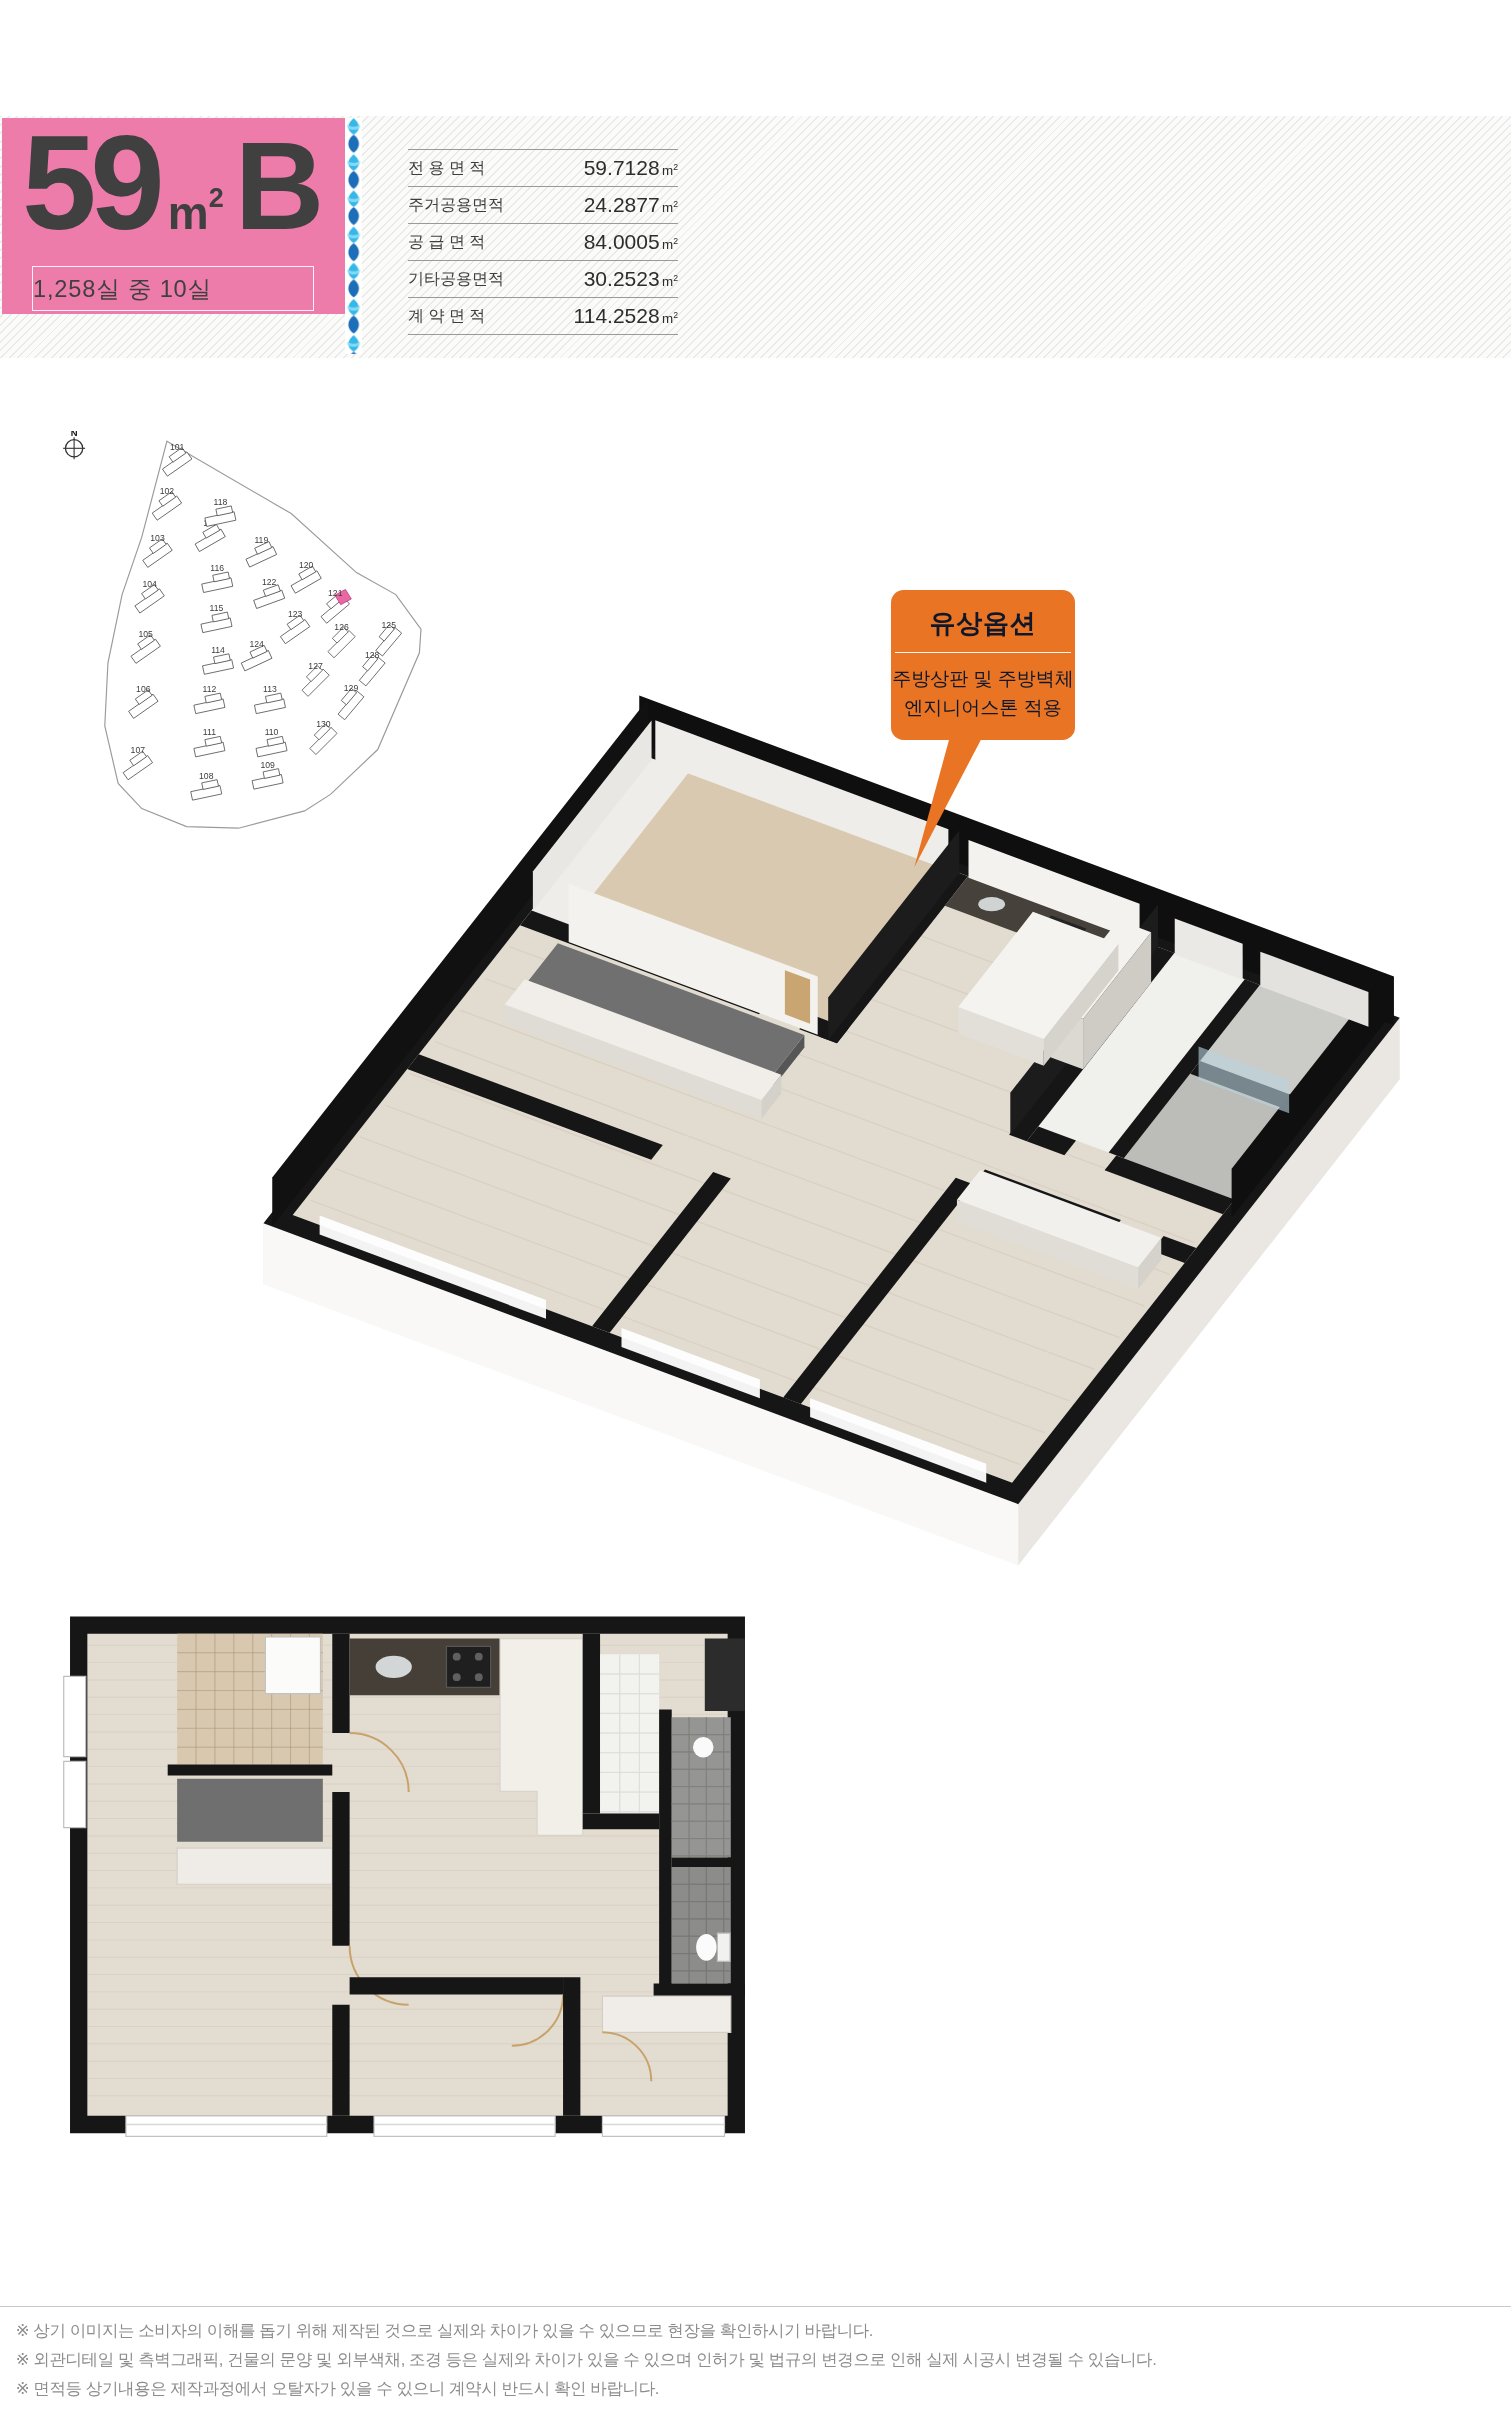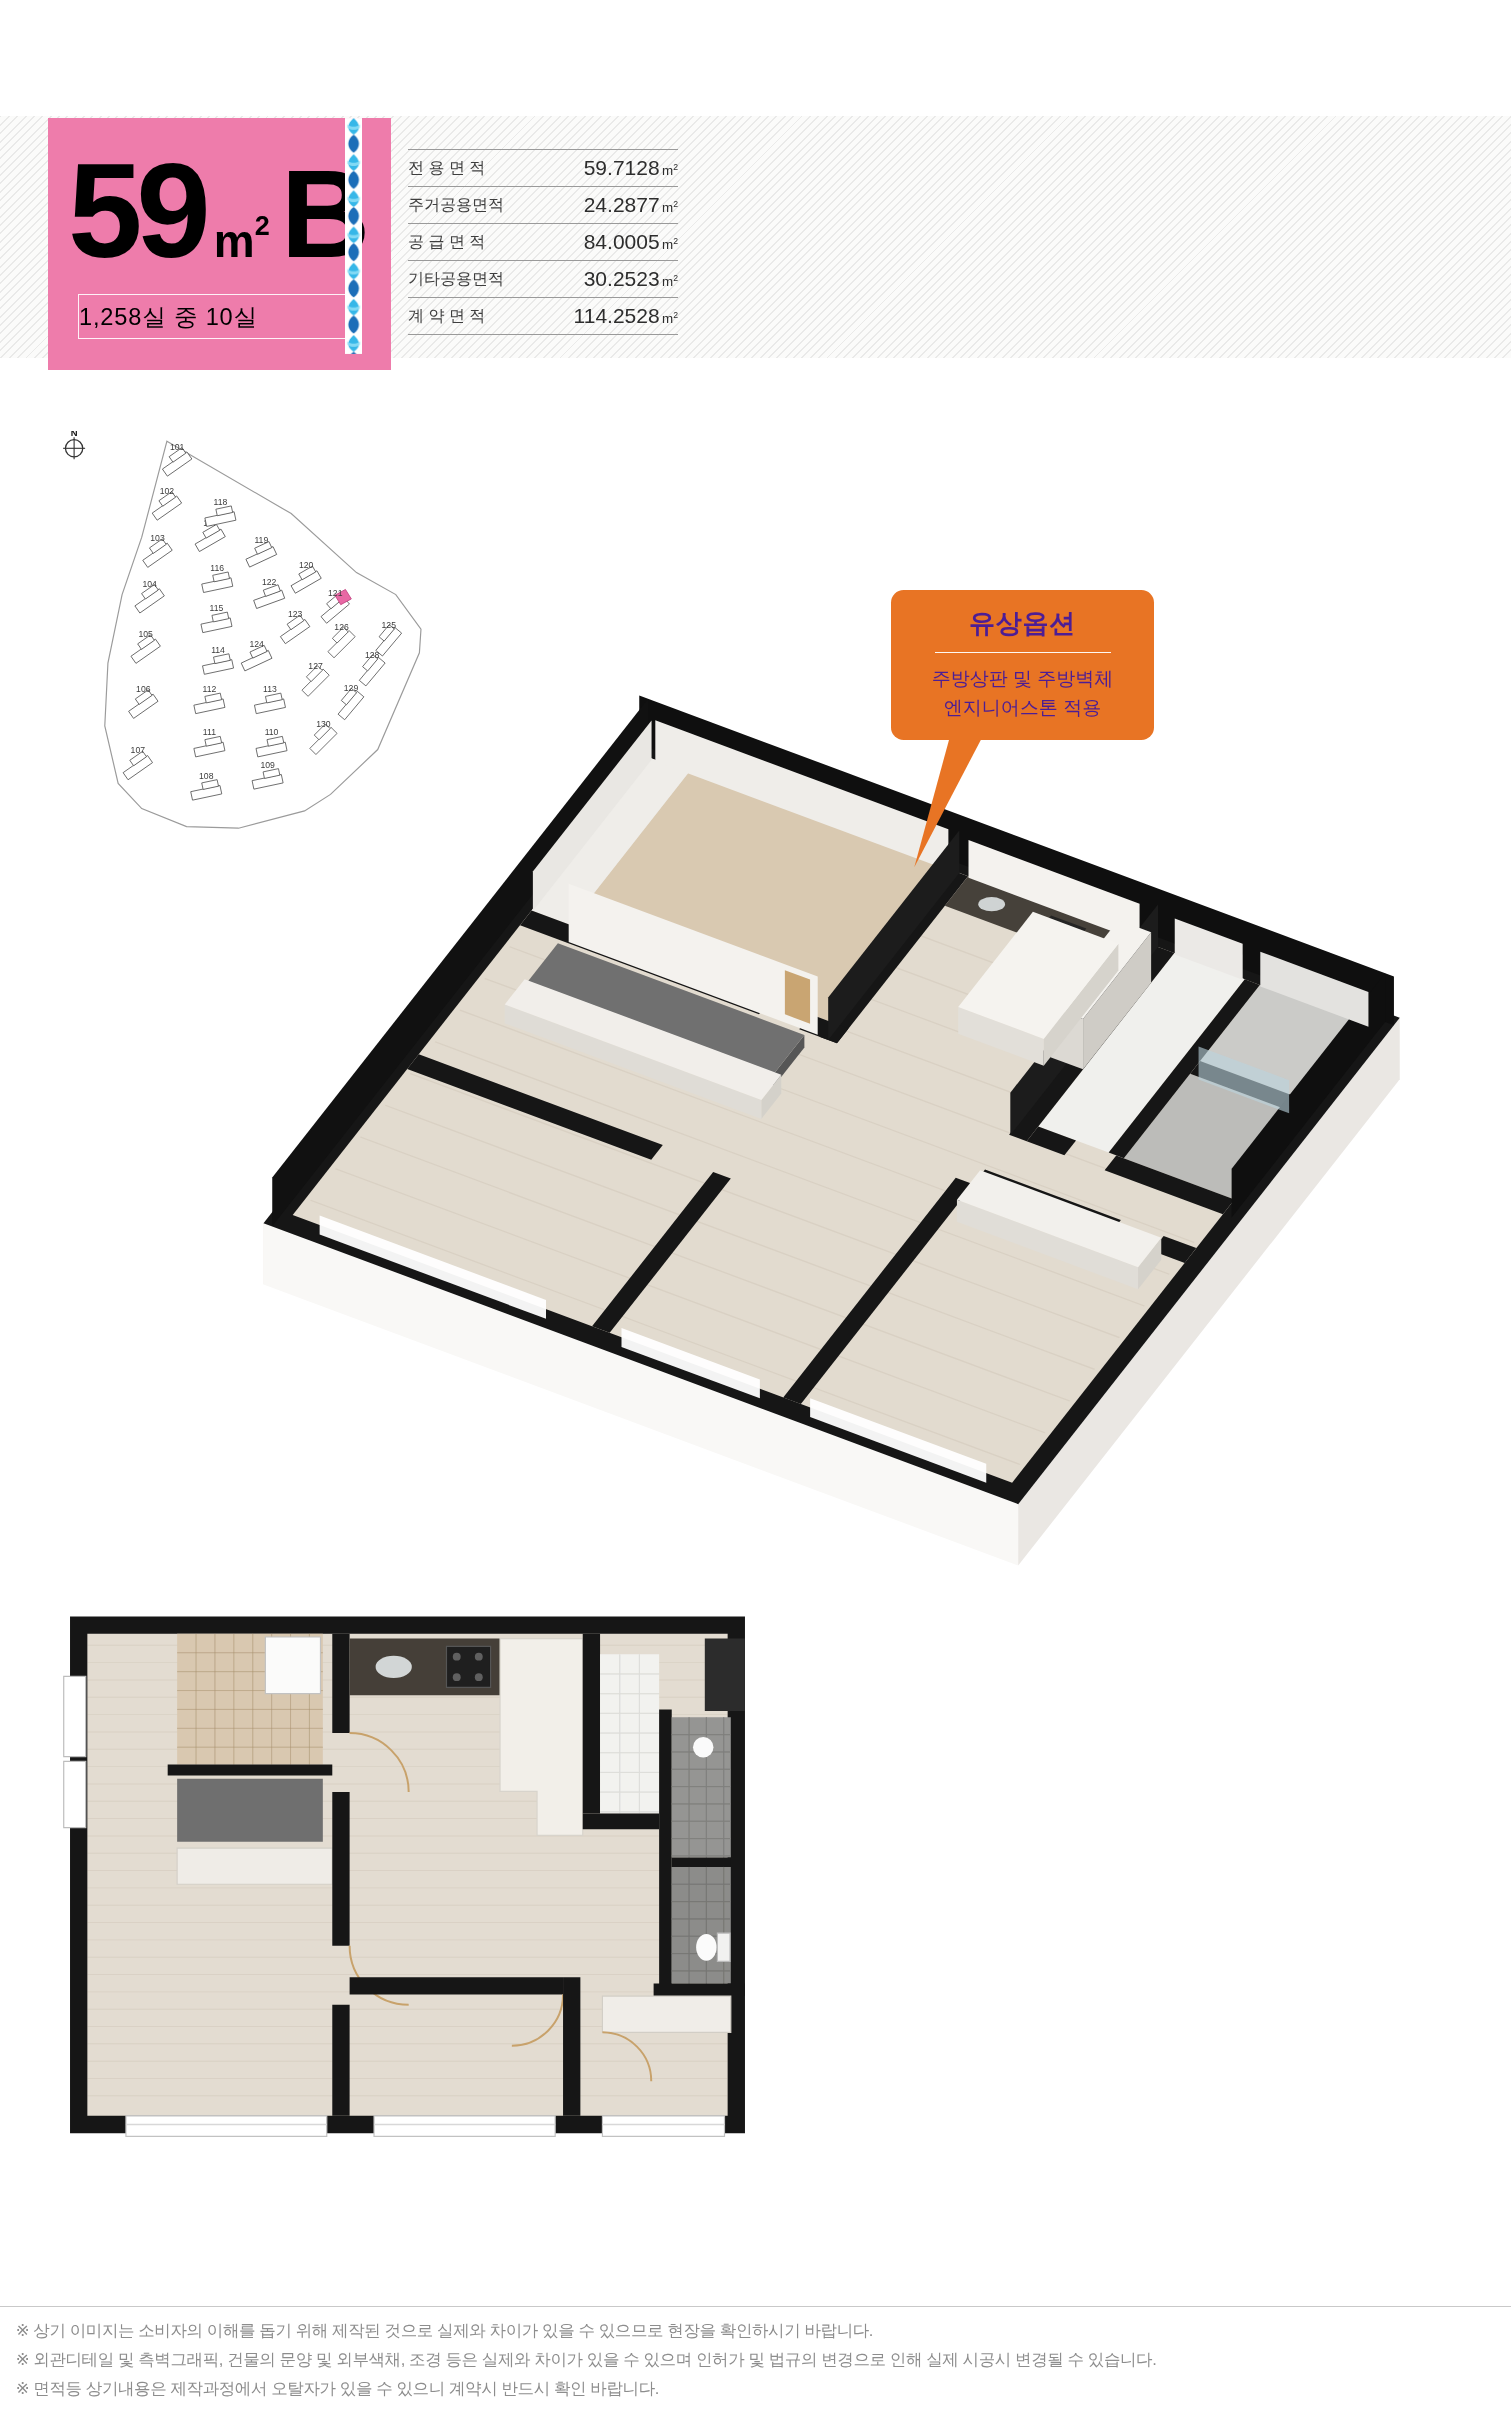--- a/index.html
+++ b/index.html
@@ -2,22 +2,22 @@
 <html style="font-size:12.6px"><head>
 <meta charset="utf-8">
 <style>
   html,body{margin:0;padding:0;background:#ffffff;}
   .page{position:relative;width:1511px;height:2426px;background:#ffffff;overflow:hidden;
         font-family:"Liberation Sans","DejaVu Sans",sans-serif;}
   
   .stripe-band{position:absolute;left:0;top:116px;width:1511px;height:242px;
      background-color:#fbfbfa;
      background-image:repeating-linear-gradient(135deg, rgba(172,172,172,0.22) 0 1.4px, transparent 1.4px 5.9px);}
-  .badge{position:absolute;left:1.6px;top:118px;width:343px;height:252px;background:#ee7cab;color:#000000;
-     display:flex;flex-direction:column;align-items:center;justify-content:center;z-index:3;margin-left:46px;}
+  .badge{position:absolute;left:1.6px;top:118px;width:343px;height:196px;background:#ee7cab;color:#404040;
+     display:flex;flex-direction:column;align-items:center;justify-content:center;z-index:3;}
   .badge-type{display:flex;align-items:baseline;line-height:1;margin-top:-4.7px;}
   .badge-size{font-size:134px;font-weight:700;letter-spacing:-6.3px;}
   .badge-unit{font-size:46px;font-weight:700;margin-left:9.4px;letter-spacing:0;}
   .badge-unit sup{font-size:27px;vertical-align:22px;font-weight:700;}
   .badge-variant{font-size:124px;font-weight:700;margin-left:11px;}
   .badge-count{width:280px;border:1.6px solid rgba(255,255,255,0.9);text-align:left;
      font-size:23.6px;letter-spacing:0.8px;padding:5.5px 0;margin-top:15.7px;}
   .wave-strip{position:absolute;left:345px;top:118px;z-index:3;}
   
   .area-table{position:absolute;left:408px;top:149px;width:270px;border-top:0.8px solid #9a9a9a;z-index:3;}
@@ -29,22 +29,22 @@
   .area-unit sup{font-size:8.7px;}
   
   .headline{position:absolute;left:758px;top:189px;z-index:3;white-space:nowrap;}
   .headline .l1{font-size:37px;font-weight:400;color:#6b6c6e;letter-spacing:-1.6px;margin:0 0 10.2px 0;}
   .headline .l2{font-size:37px;font-weight:400;color:#f0619e;letter-spacing:-1.6px;margin:0;}
   
   .site-svg{position:absolute;left:55px;top:431px;z-index:2;}
   .iso-svg{position:absolute;left:220px;top:644px;z-index:1;}
   .plan2d-svg{position:absolute;left:59px;top:1607px;z-index:1;}
   
-  .callout{position:absolute;left:891px;top:590px;width:263px;background:#e87424;border-radius:12.6px;
-     color:#4c1d95;text-align:center;padding:15.7px 0 17.3px 0;z-index:6;}
+  .callout{position:absolute;left:891px;top:590px;width:184px;background:#e87424;border-radius:12.6px;
+     color:#0f172a;text-align:center;padding:15.7px 0 17.3px 0;z-index:6;}
   .callout-title{font-size:26px;font-weight:700;letter-spacing:0.8px;}
   .callout-divider{width:176px;height:1.6px;background:rgba(255,255,255,0.95);margin:11px auto 11px auto;}
   .callout-body{font-size:19px;line-height:29px;}
   .tail-svg{position:absolute;left:897px;top:727px;z-index:5;}
   
   .footer{position:absolute;left:0;top:2306px;width:1511px;border-top:1.6px solid #c9c9c9;
      padding:12.6px 0 0 15.7px;box-sizing:border-box;}
   .footer p{margin:0 0 7px 0;font-size:16.5px;color:#8d8d8d;letter-spacing:-0.4px;}
 </style>
 </head>

